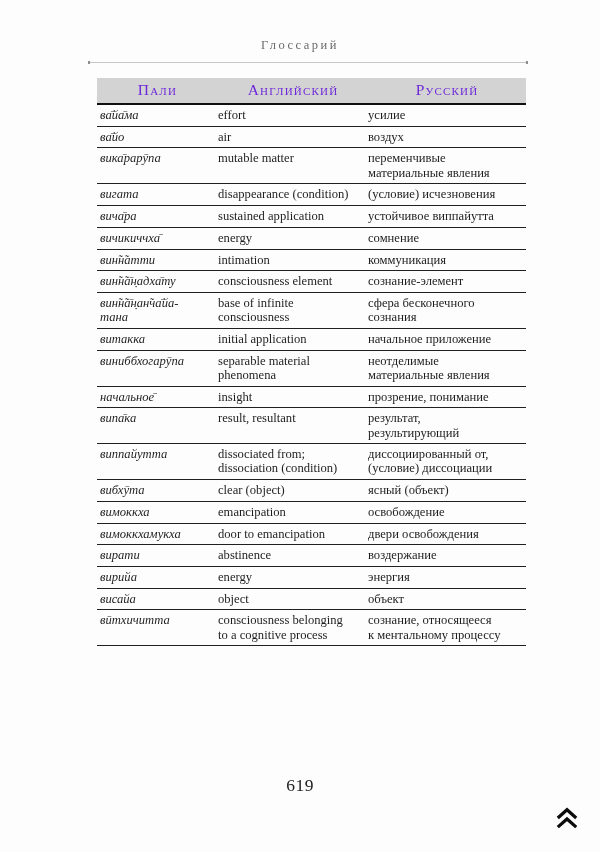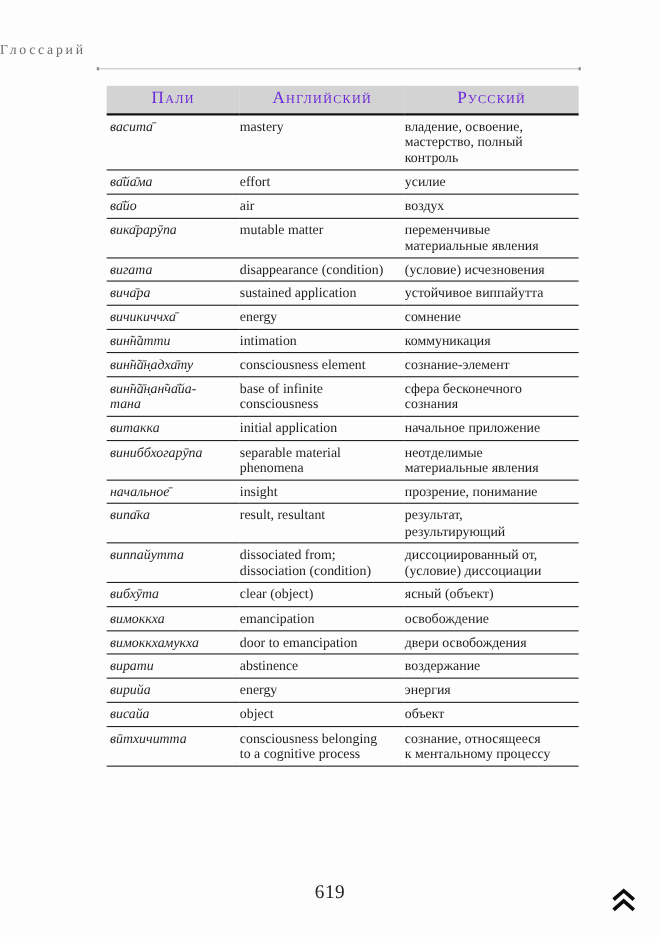--- a/index.html
+++ b/index.html
@@ -13,21 +13,21 @@
     font-family: "Liberation Serif", serif;
     color: #1e1e1e;
     position: relative;
     overflow: hidden;
   }
   .running-head {
     position: absolute;
     top: 38px;
     left: 0;
     width: 100%;
-    text-align: left;
+    text-align: center;
     font-size: 12.5px;
     letter-spacing: 2.5px;
     color: #6b6b6b;
   }
   .head-rule {
     position: absolute;
     top: 62px;
     left: 89px;
     width: 438px;
     border-top: 1px solid #c6c6c6;
@@ -83,21 +83,20 @@
 
   .page-number {
     position: absolute;
     top: 775px;
     left: 0;
     width: 100%;
     text-align: center;
     font-size: 17.5px;
     letter-spacing: 0.5px;
     color: #222222;
-    margin-top: 25px;
   }
   .scroll-top {
     position: absolute;
     top: 802px;
     left: 551px;
     width: 34px;
     height: 34px;
     background: none;
     border: none;
     padding: 3px;
@@ -131,27 +130,20 @@
     </colgroup>
     <thead>
       <tr>
         <th>Пали</th>
         <th>Английский</th>
         <th>Русский</th>
       </tr>
     </thead>
     <tbody id="glossary-body">
         <tr>
-          <td class="cell-pali">васита̄</td>
-          <td class="cell-english">mastery</td>
-          <td class="cell-russian">владение, освоение,
-мастерство, полный
-контроль</td>
-        </tr>
-        <tr>
           <td class="cell-pali">ва̄йа̄ма</td>
           <td class="cell-english">effort</td>
           <td class="cell-russian">усилие</td>
         </tr>
         <tr>
           <td class="cell-pali">ва̄йо</td>
           <td class="cell-english">air</td>
           <td class="cell-russian">воздух</td>
         </tr>
         <tr>

